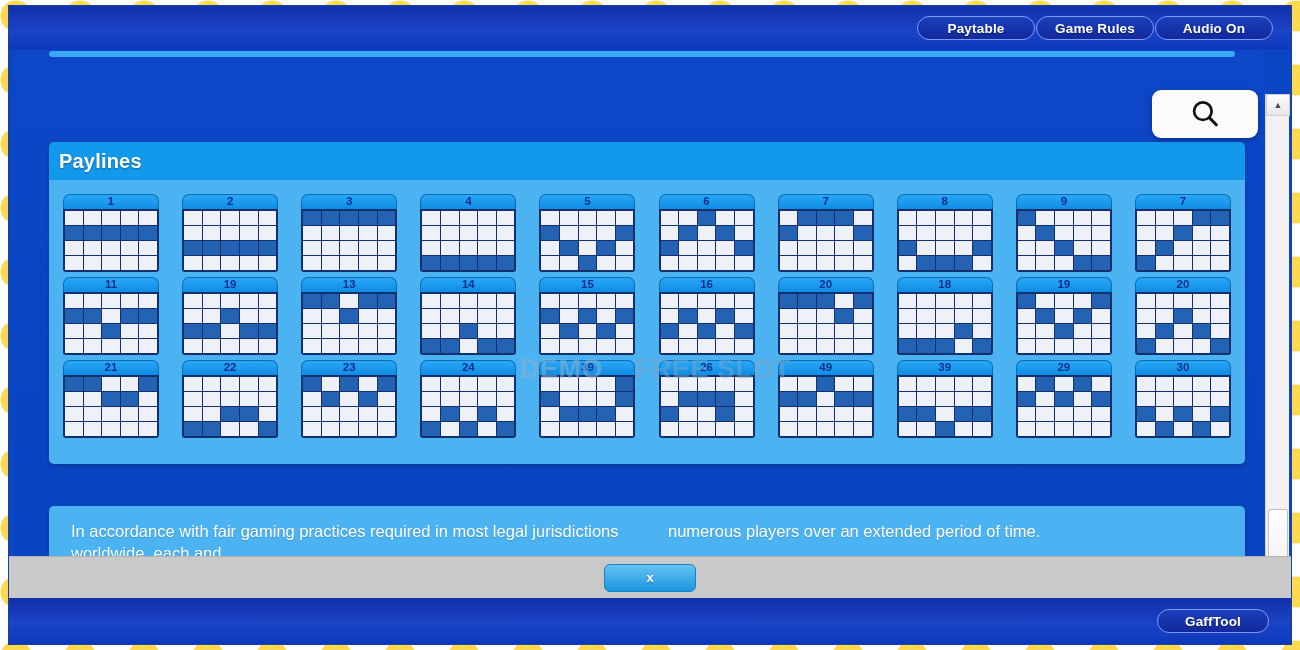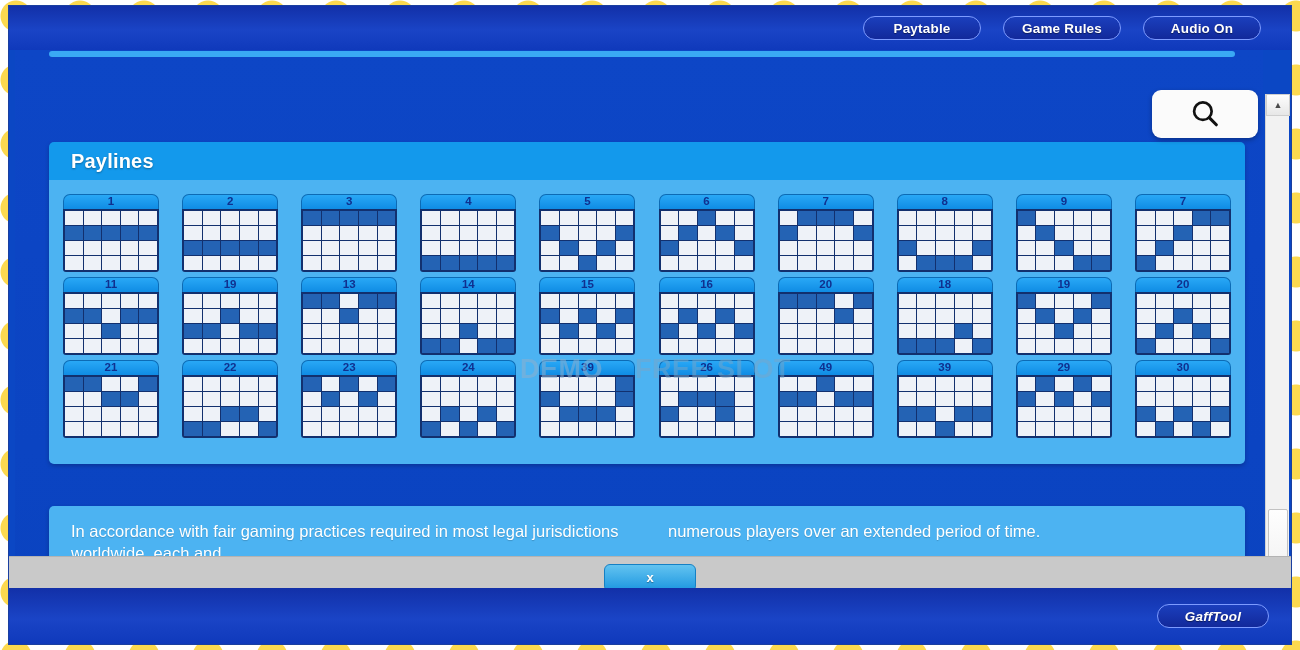--- a/index.html
+++ b/index.html
@@ -31,21 +31,21 @@
     background: #0b47c4;
     border: 1px solid #1a3fa0;
     overflow: hidden;
   }
 
   
   .toolbar {
     position: absolute; left: 0; top: 0; width: 100%; height: 44px;
     background: linear-gradient(#1230a8 0%, #1a44c6 55%, #0f39bb 100%);
     display: flex; align-items: center; justify-content: flex-end;
-    padding-right: 30px; gap: 22px;
+    padding-right: 18px; gap: 1px;
   }
   .pillbtn {
     min-width: 118px; height: 24px;
     border-radius: 13px;
     border: 1px solid #7d9bff;
     background: linear-gradient(#1b3fbd, #12299b);
     color: #ffffff;
     font-size: 13.5px; font-weight: bold;
     display: flex; align-items: center; justify-content: center;
     letter-spacing: .2px;
@@ -74,21 +74,21 @@
   .card {
     position: absolute;
     border-radius: 5px;
     overflow: hidden;
     box-shadow: 0 2px 4px rgba(0,0,0,.22);
   }
   .card-header {
     height: 38px;
     background: #1399ec;
     display: flex; align-items: center;
-    padding-left: 22px;
+    padding-left: 10px;
   }
   .card-title {
     color: #ffffff; font-size: 20px; font-weight: bold;
     text-shadow: 0 1px 2px rgba(0,0,0,.35);
     letter-spacing: .2px;
   }
   .card-body { background: #4cb3f2; }
 
   
   #paylines-card { left: 34px; top: 92px; width: 1196px; height: 322px; }
@@ -196,25 +196,24 @@
     background: linear-gradient(#63c3f0, #1b96e0);
     border: 1px solid #1580c4;
     color: #ffffff; font-size: 13px; font-weight: bold;
     display: flex; align-items: center; justify-content: center;
     text-shadow: 0 1px 1px rgba(0,0,0,.35);
     cursor: pointer;
   }
 
   
   .footer {
-    position: absolute; left: 0; bottom: 0; width: 100%; height: 56px;
+    position: absolute; left: 0; bottom: 0; width: 100%; height: 46px;
     background: linear-gradient(#1230a8 0%, #1a44c6 55%, #0f39bb 100%);
     display: flex; align-items: center; justify-content: flex-end;
     padding-right: 22px;
-    font-style: italic;
   }
   .footer .pillbtn { min-width: 112px; }
 </style>
 </head>
 <body>
 
 <div id="root">
 
   <div class="dots-bg"></div>
 

